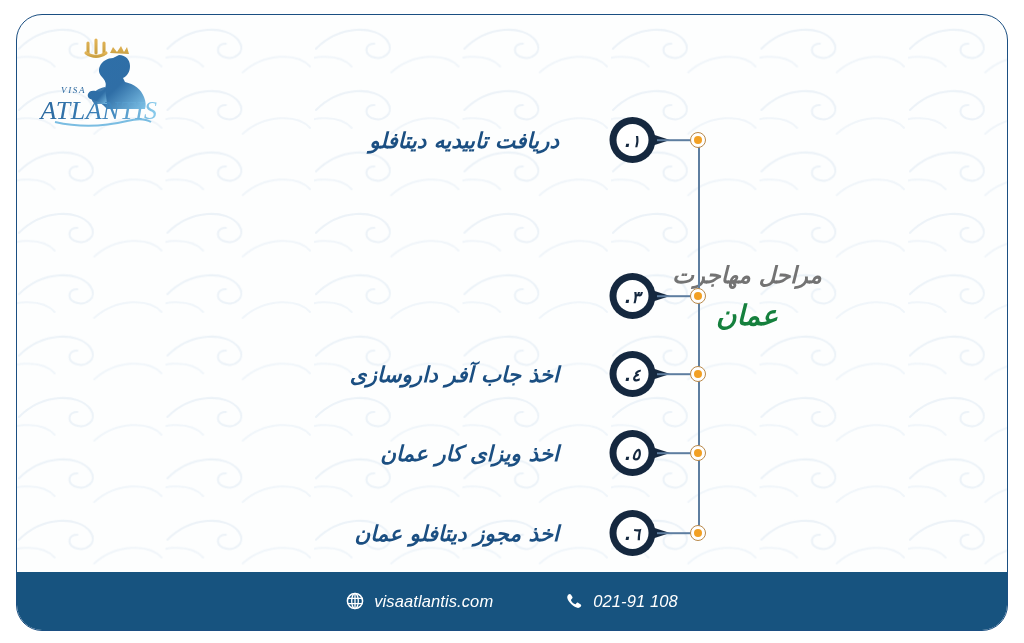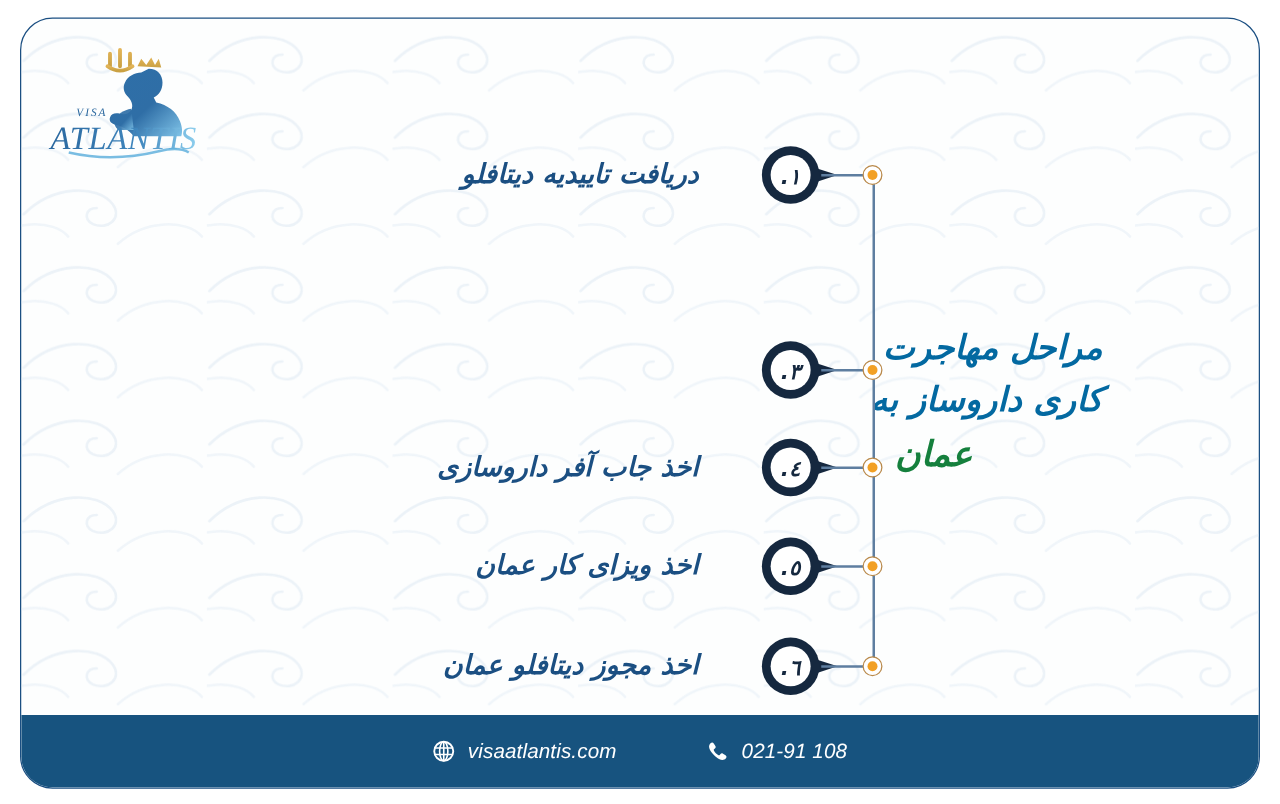--- a/index.html
+++ b/index.html
@@ -54,27 +54,26 @@
   
   .heading {
     position:absolute;
     right:125px;
     top:243px;
     width:270px;
     text-align:center;
     direction:rtl;
   }
   .heading .line {
-    color:#0369a1;
-    font-size:27px;
+    color:#737373;
+    font-size:23px;
     font-weight:700;
     line-height:1.55;
     letter-spacing:-0.2px;
     white-space:nowrap;
-    text-align:right;
   }
   .heading .big {
     color:#15803d;
     font-size:28px;
     font-weight:700;
     line-height:1.25;
     margin-top:4px;
   }
 
   
@@ -229,21 +228,20 @@
 
         <text x="64" y="90" text-anchor="middle" font-family="'Liberation Serif',serif" font-size="26" letter-spacing="0.5" fill="url(#gtxt)">ATLANTIS</text>
         <path d="M20 93 Q55 101 92 92 Q108 88 116 93" stroke="#63b2dd" stroke-width="2" fill="none" opacity=".85"></path>
       </svg>
     </div>
 
     <div class="content">
 
       <div class="heading">
         <div class="line">مراحل مهاجرت</div>
-        <div class="line">کاری داروساز به</div>
         <div class="big">عمان</div>
       </div>
 
       <div class="timeline">
         <div class="spine"></div>
 
         <div class="step" style="top:95px">
           <div class="step-label">دریافت تاییدیه دیتافلو</div>
           <div class="bubble">
             <svg width="49" height="49" viewBox="0 0 49 49">

